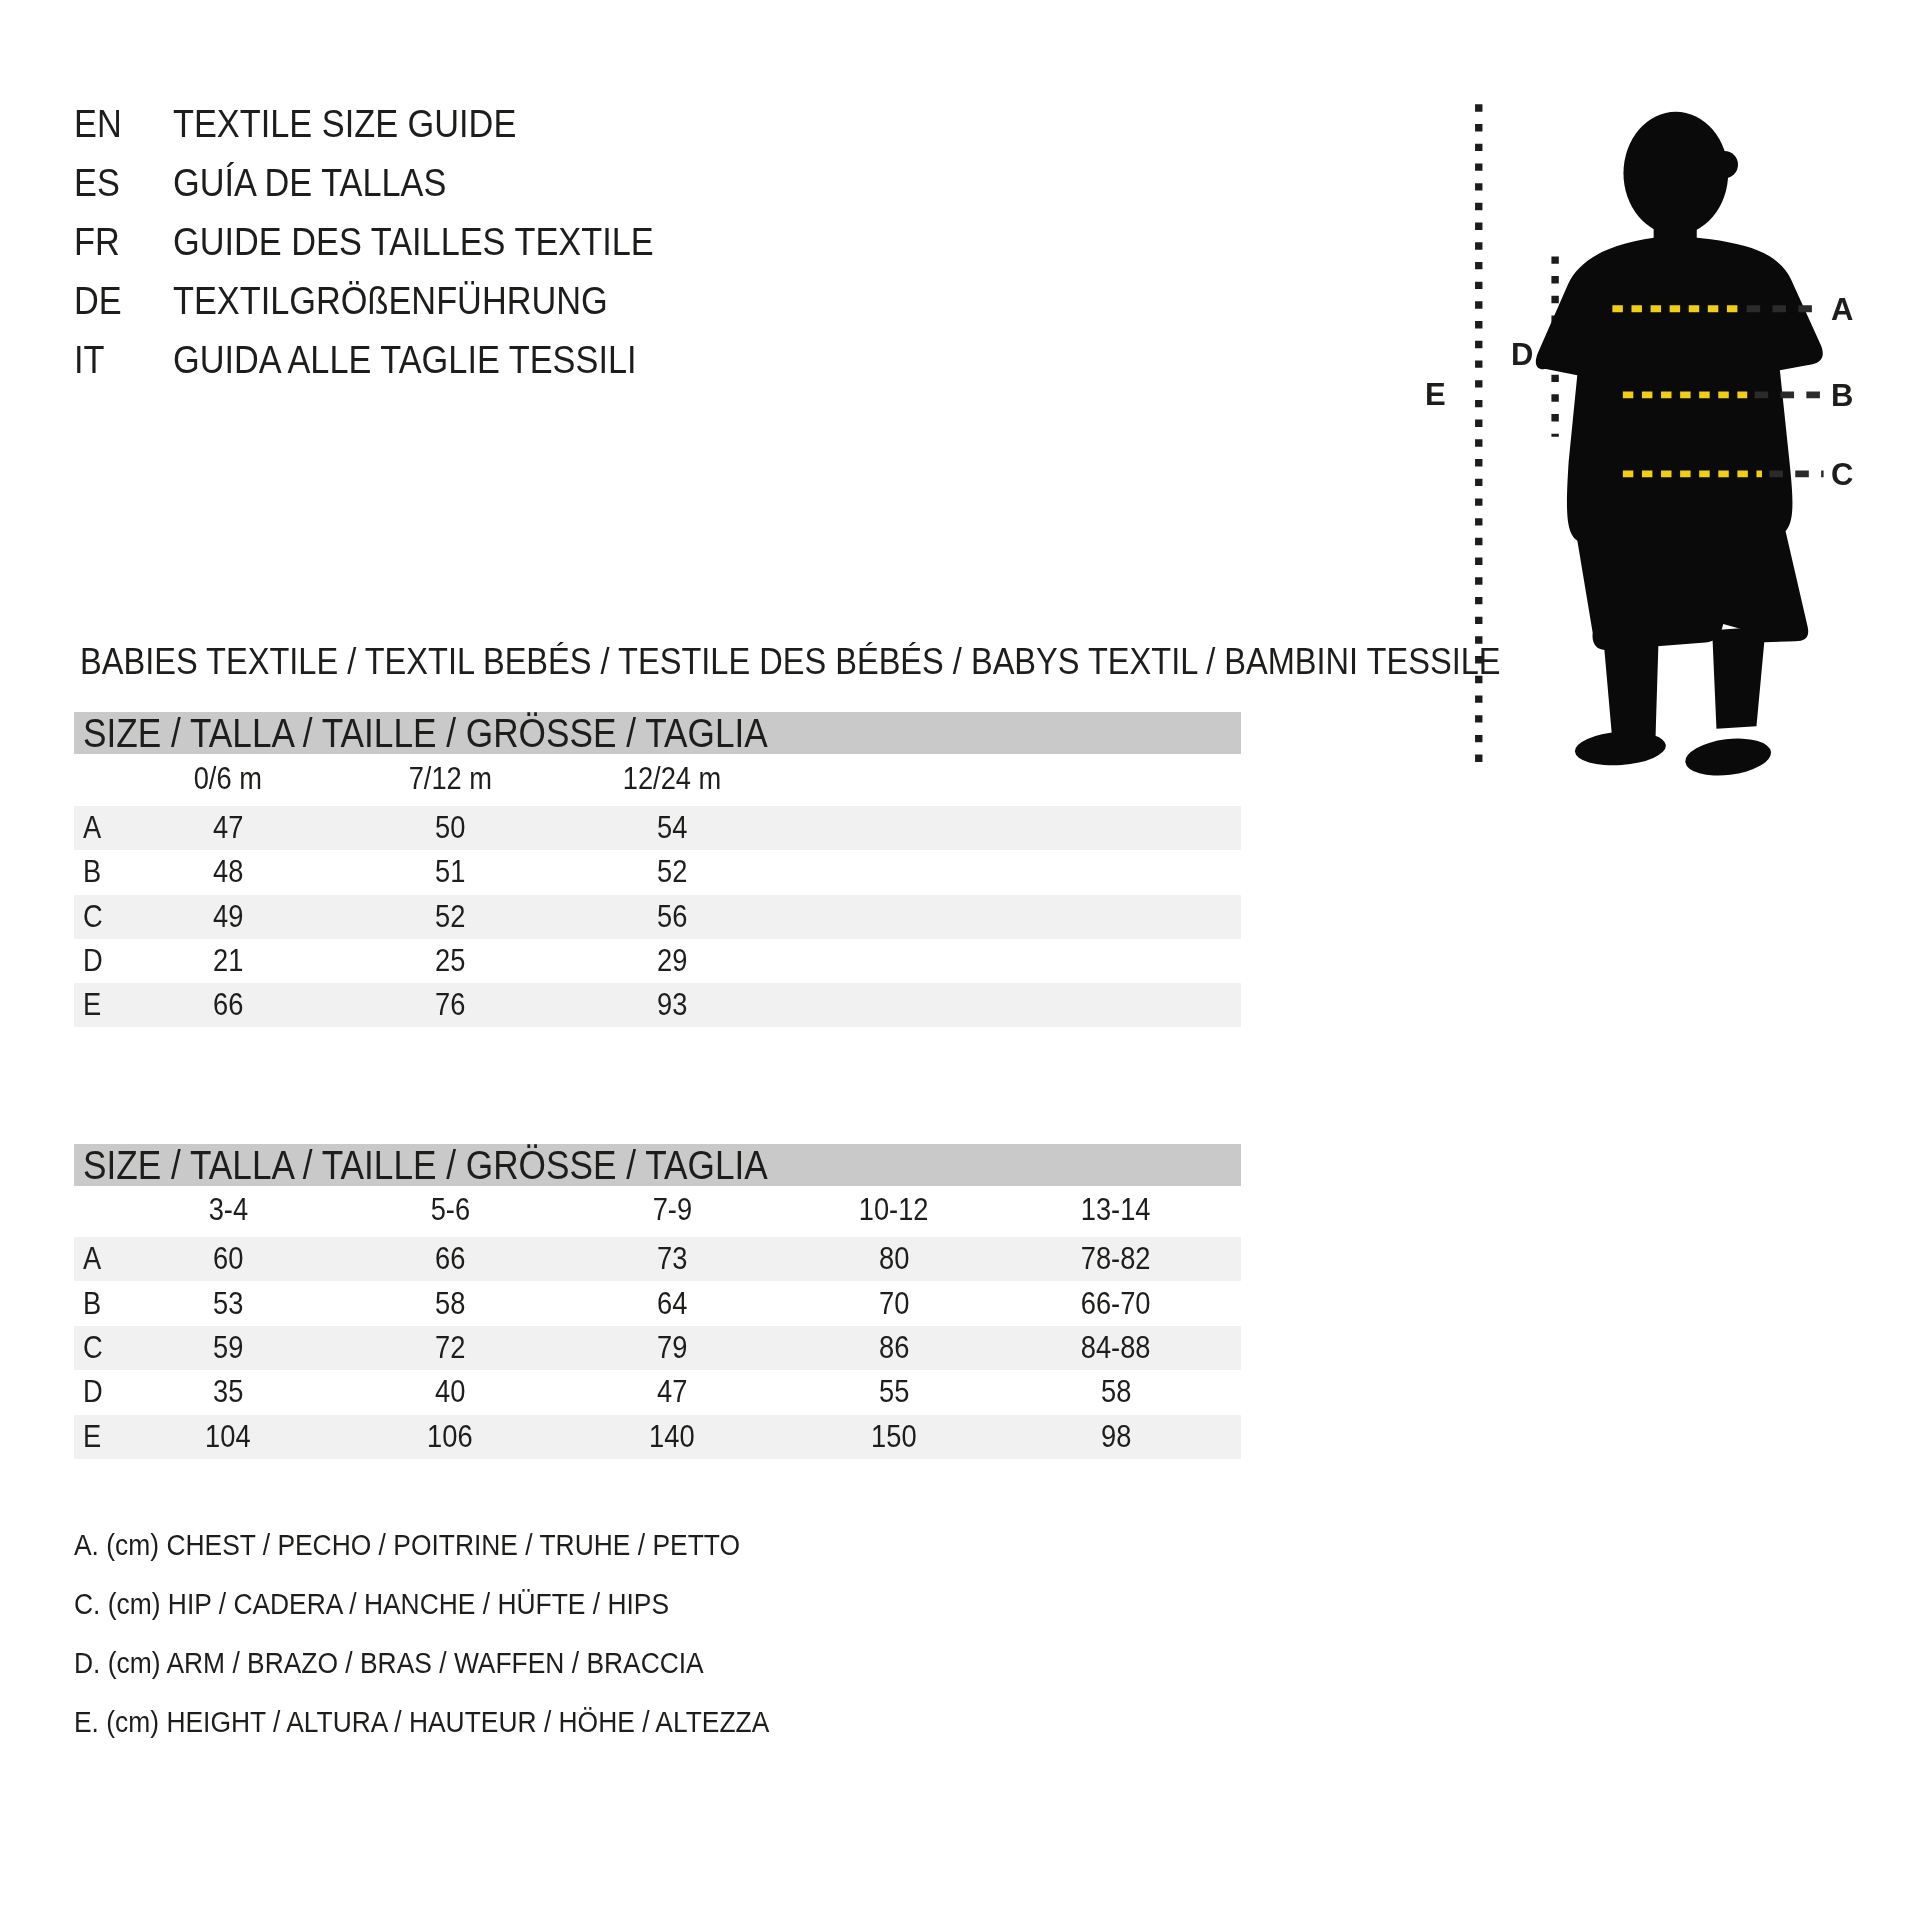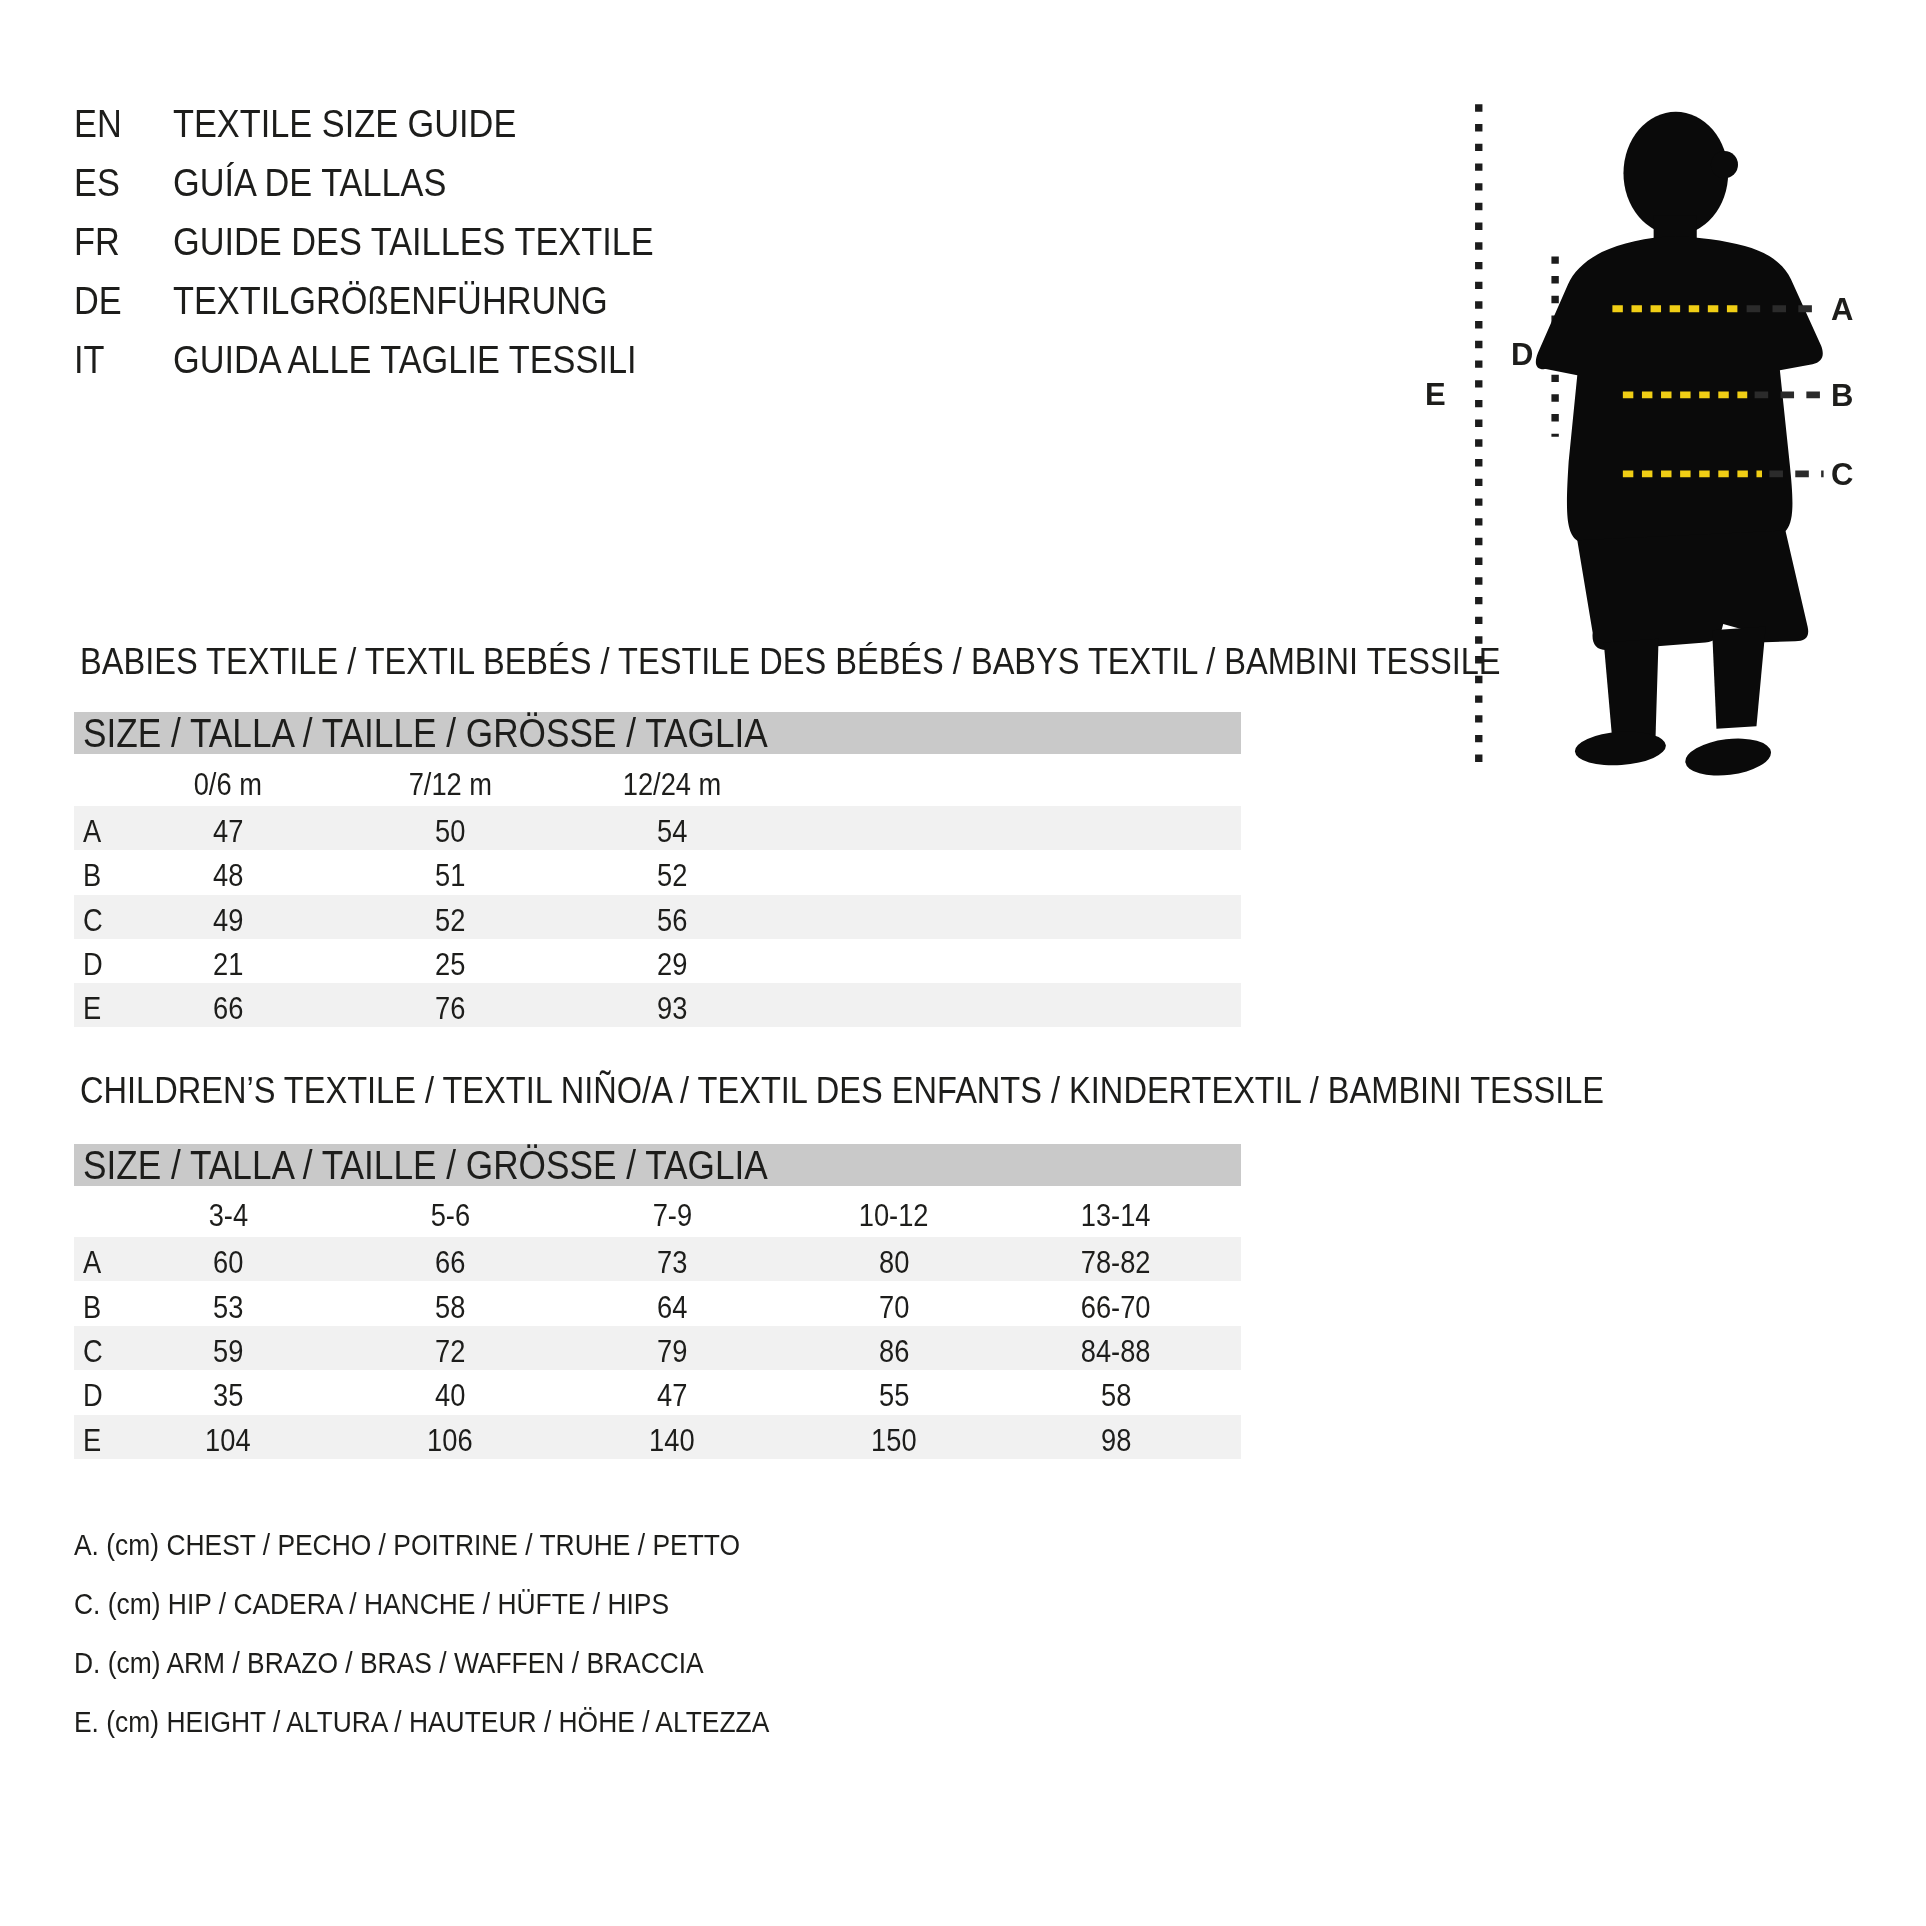--- a/index.html
+++ b/index.html
@@ -18,21 +18,21 @@
   
   .sec-heading{position:absolute;left:80px;font-size:37px;white-space:nowrap;}
 
   
   .size-bar{
     position:absolute;left:74px;width:1167px;height:42px;background:#c9c9c9;
     display:flex;align-items:center;padding-left:8.6px;box-sizing:border-box;font-size:40px;
   }
 
   
-  .trow{position:absolute;left:74px;width:1167px;height:44px;display:flex;align-items:flex-end;font-size:31px;}
+  .trow{position:absolute;left:74px;width:1167px;height:44px;display:flex;align-items:center;font-size:31px;}
   .trow.hdr{height:49px;}
   .zebra{background:#f1f1f1;}
   .rlbl{width:43px;padding-left:8.6px;box-sizing:border-box;flex:0 0 auto;}
   .tcell{width:222px;flex:0 0 auto;text-align:center;}
 
   
   .legend-block{position:absolute;left:74px;top:1515px;font-size:30px;line-height:59px;}
 
   
   .diagram-svg{position:absolute;left:1417px;top:92px;}
@@ -156,23 +156,20 @@
     <span class="tcell"><span class="cndC">25</span></span>
     <span class="tcell"><span class="cndC">29</span></span>
   </div>
   <div class="trow zebra" style="top:983px;">
     <span class="rlbl"><span class="cndL">E</span></span>
     <span class="tcell"><span class="cndC">66</span></span>
     <span class="tcell"><span class="cndC">76</span></span>
     <span class="tcell"><span class="cndC">93</span></span>
   </div>
 
-  <div class="sec-heading" style="top:1070px;">
-    <span class="cndL">CHILDREN’S TEXTILE / TEXTIL NIÑO/A / TEXTIL DES ENFANTS / KINDERTEXTIL / BAMBINI TESSILE</span>
-  </div>
 
   <div class="size-bar" style="top:1144px;">
     <span class="cndL">SIZE / TALLA / TAILLE / GRÖSSE / TAGLIA</span>
   </div>
 
   <div class="trow hdr" style="top:1185px;">
     <span class="rlbl"></span>
     <span class="tcell"><span class="cndC">3-4</span></span>
     <span class="tcell"><span class="cndC">5-6</span></span>
     <span class="tcell"><span class="cndC">7-9</span></span>

